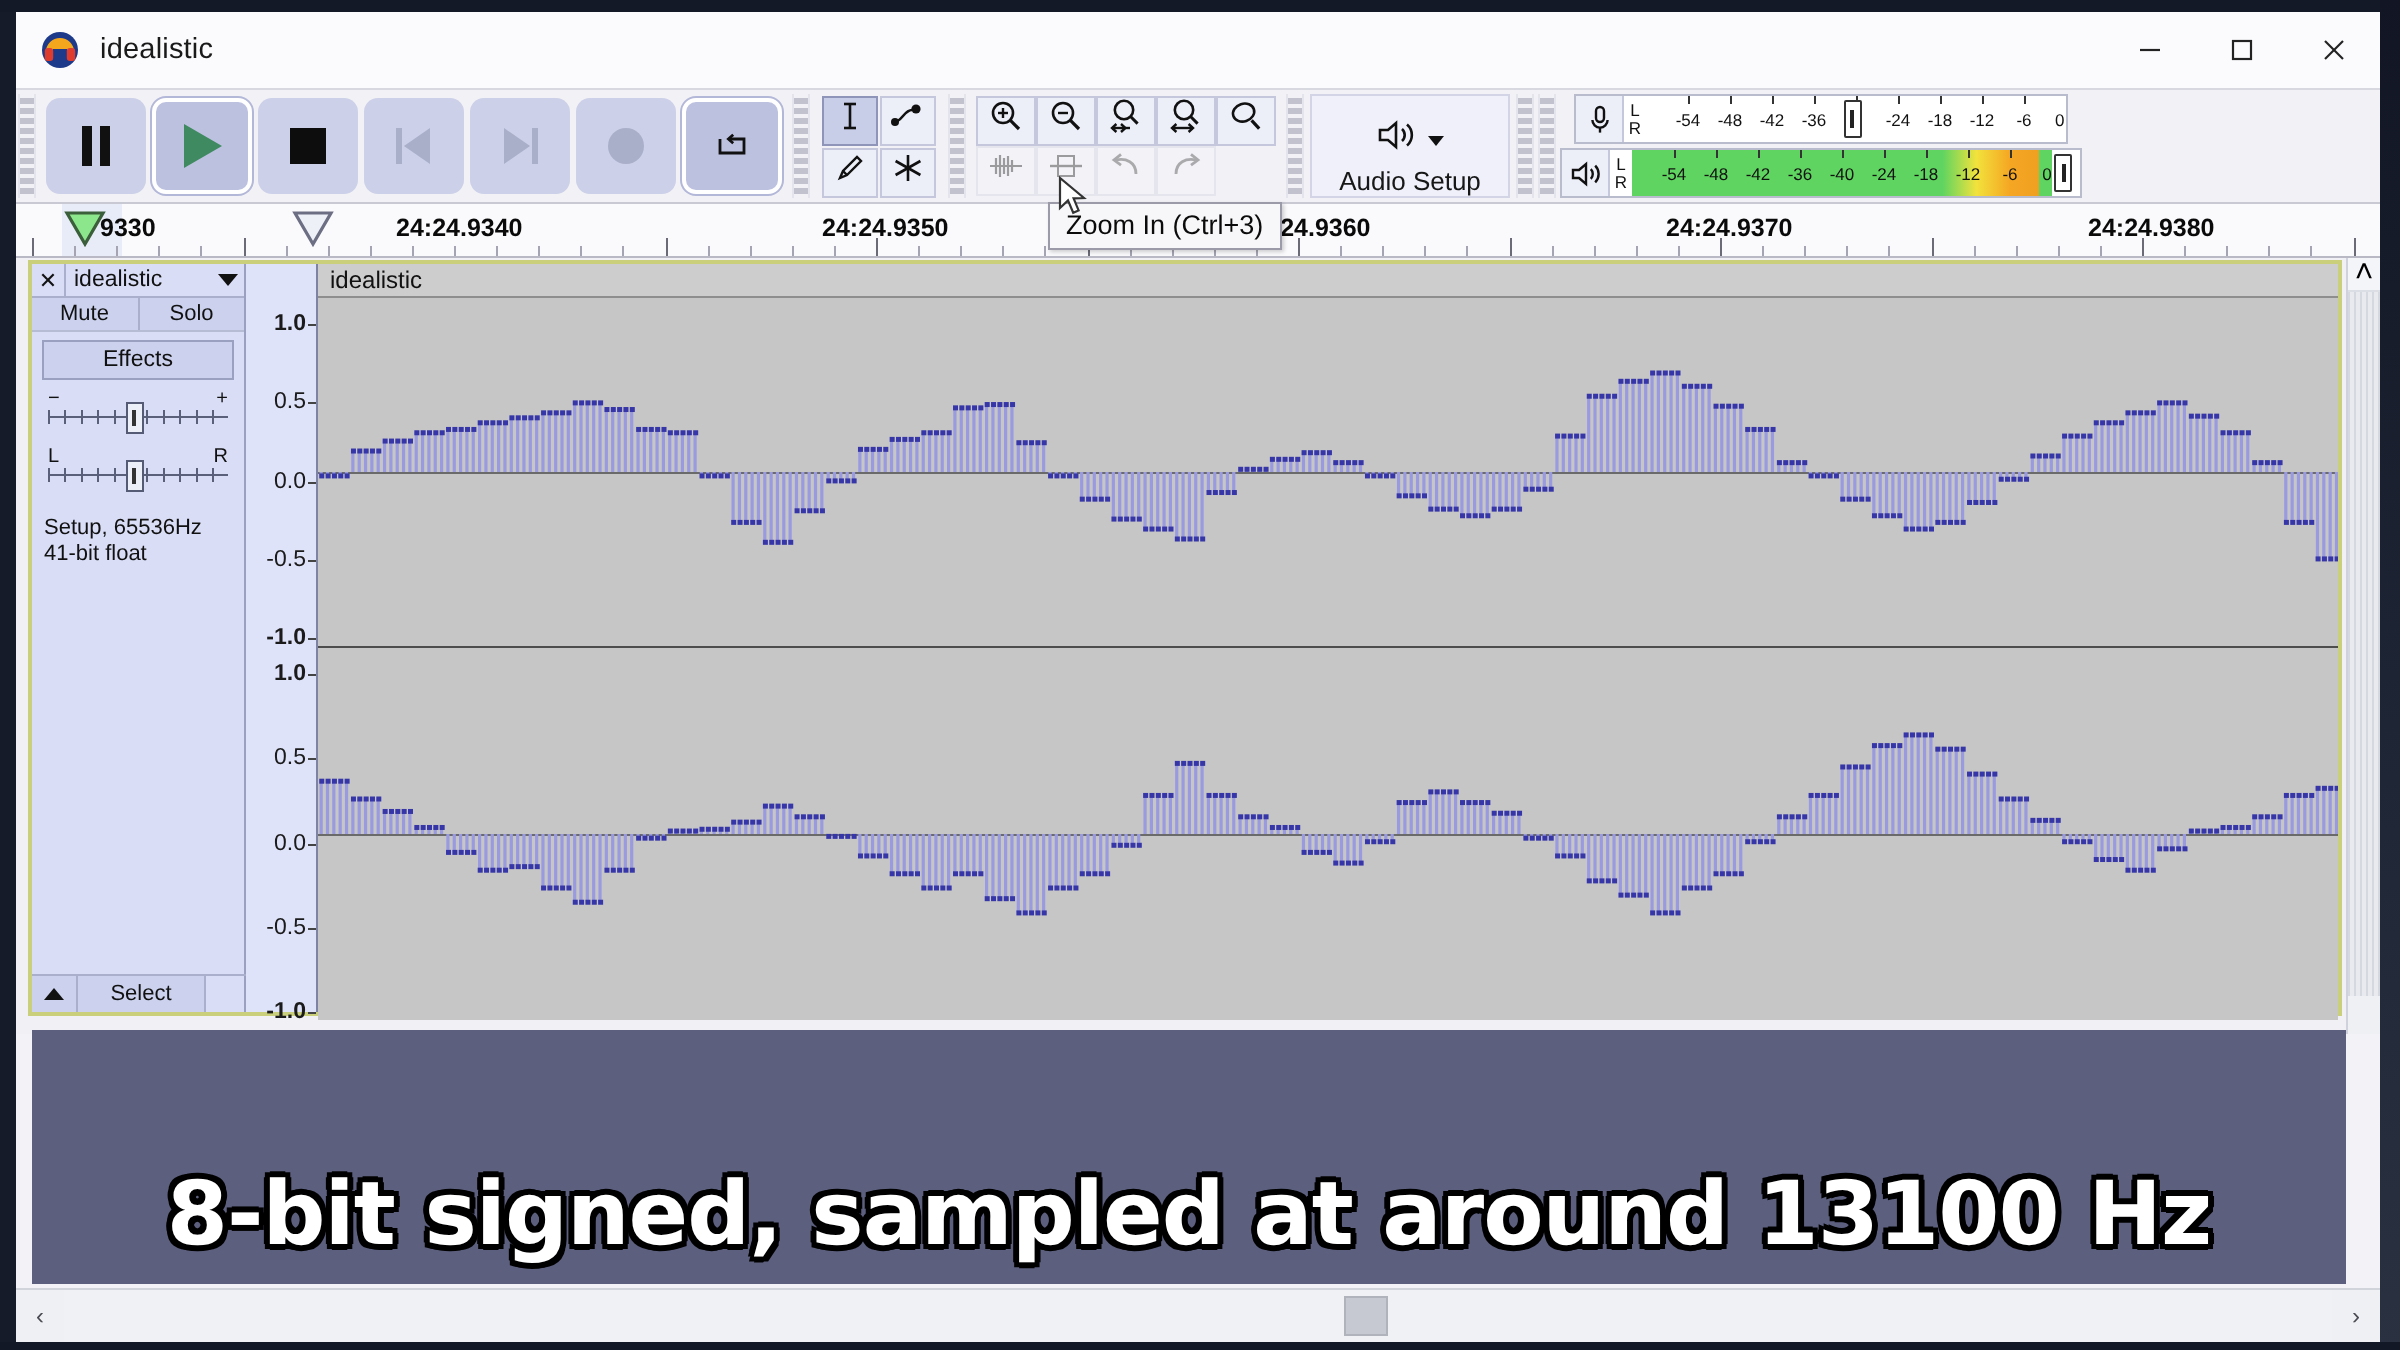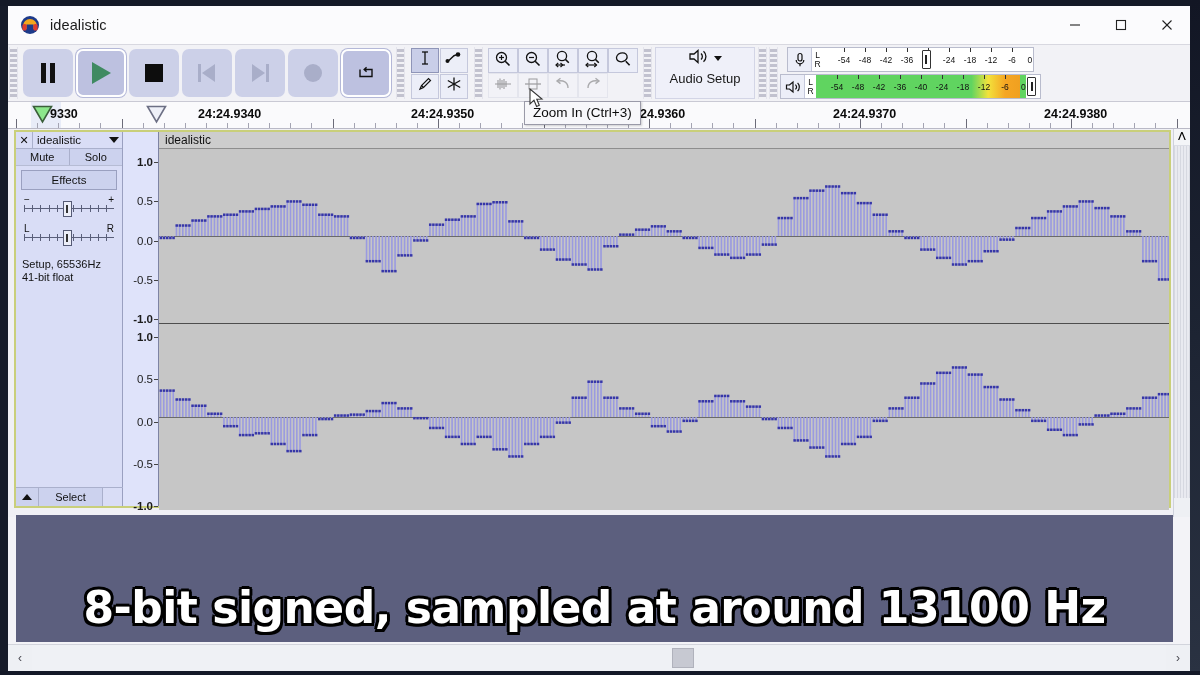--- a/index.html
+++ b/index.html
@@ -90,21 +90,21 @@
   
   .zoomgrid { display:flex; flex-direction:column; padding:2px 2px; }
   .zoomrow { display:flex; }
   .zbtn { width:30px;height:25px;background:#eceef8;border:1px solid #c5c8dc;
           display:flex;align-items:center;justify-content:center; }
   .zbtn.plain { background:#f2f3fa; border-color:#d4d6e4; }
   .zbtn.off { background:#f2f3fa; border-color:#d4d6e4; opacity:.45; }
 
   
   .bigbtn { width:100px; height:52px; background:#eff0f9; border:1px solid #d3d5e6;
-            display:flex; flex-direction:column; align-items:center; justify-content:flex-start; gap:2px; }
+            display:flex; flex-direction:column; align-items:center; justify-content:flex-end; gap:2px; }
   .bigbtn .lbl { font-size:13px; color:#171717; }
 
   
   .meters { display:flex; flex-direction:column; justify-content:center; gap:2px; padding:1px 1px; }
   .meter { display:flex; align-items:stretch; height:25px; border:1px solid #b9bccd; background:#fff; }
   .meter .mic { width:24px; display:flex;align-items:center;justify-content:center; background:#eceef8; border-right:1px solid #c5c8dc;}
   .meter .lr { width:11px; font-size:8.5px; color:#111; display:flex; flex-direction:column;
                justify-content:center; align-items:center; line-height:9px; background:#fff;}
   .meter .scale { position:relative; width:210px; background:#fff; overflow:hidden; }
   .meter .scale.green {

